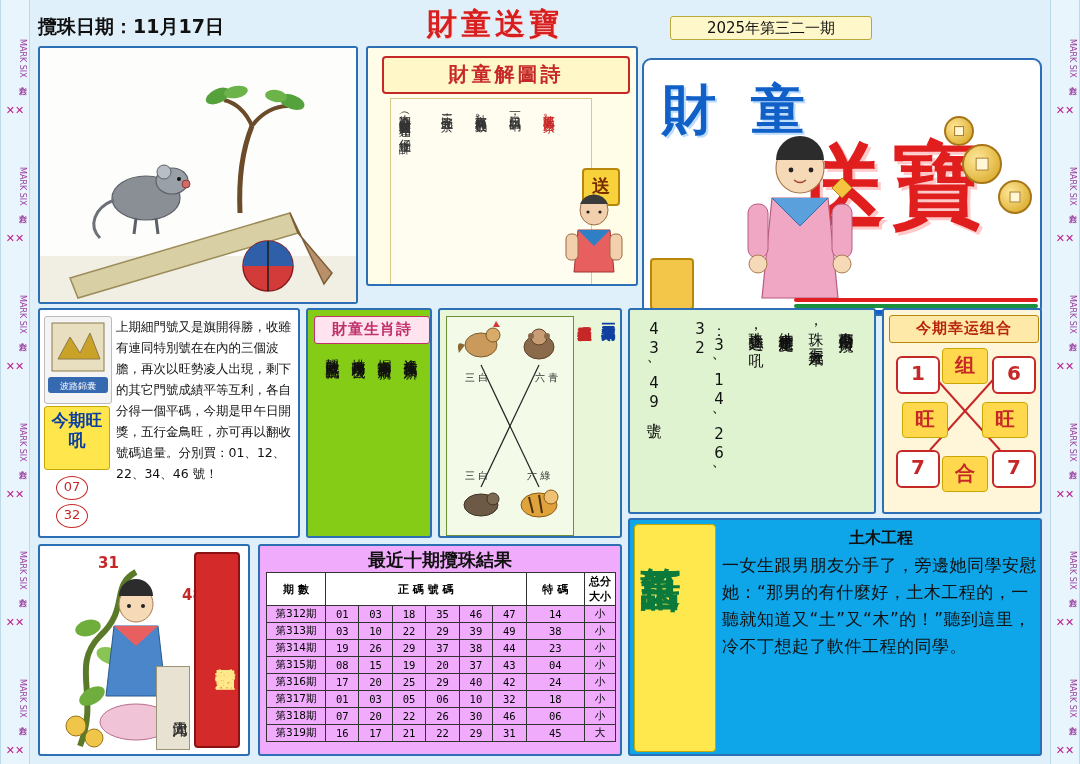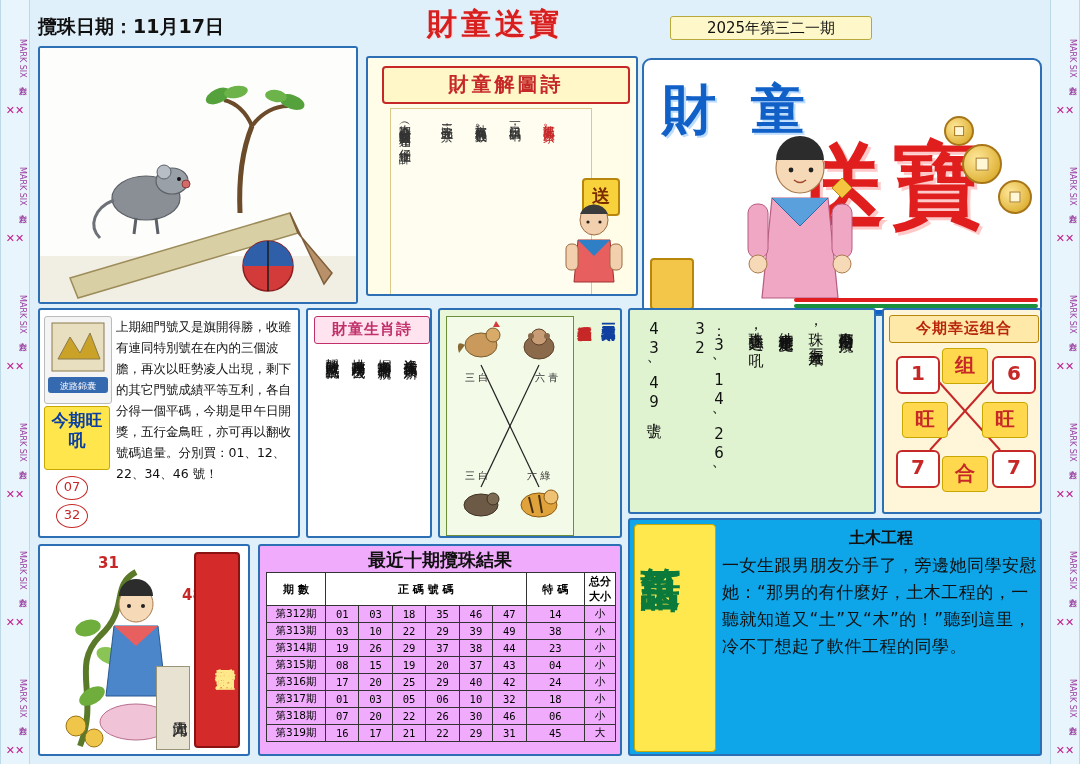--- a/index.html
+++ b/index.html
@@ -38,21 +38,21 @@
   #hdrpub .val{color:#1040a0;}
 
   
   .box{position:absolute;box-sizing:border-box;}
 
   
   #ratbox{left:8px;top:46px;width:320px;height:258px;background:#ffffff;
      border:2px solid #2c6fb5;border-radius:3px;overflow:hidden;}
   #ratscene{position:absolute;left:0;top:0;width:100%;height:100%;background:#fdfdfb;}
   
-  #poembox{left:336px;top:56px;width:272px;height:240px;background:#fffde8;
+  #poembox{left:336px;top:46px;width:272px;height:240px;background:#fffde8;
      border:2px solid #2c6fb5;border-radius:3px;overflow:hidden;padding-left:47px;}
   #poemhead{position:absolute;left:14px;top:8px;width:244px;height:34px;
      background:#fff7c8;border:2px solid #c62828;border-radius:4px;
      text-align:center;font-size:20px;font-weight:bold;color:#c62828;line-height:32px;letter-spacing:3px;}
   .vtext{writing-mode:vertical-rl;text-orientation:upright;}
   #poemscroll{position:absolute;left:22px;top:50px;width:200px;height:190px;
      background:#fffdf0;border:1px solid #d9c98a;}
   .poemcol{position:absolute;top:6px;font-size:12px;color:#333;line-height:15px;letter-spacing:1px;}
   #poemSend{position:absolute;right:16px;top:120px;width:34px;height:34px;
      background:#f7d23a;border:2px solid #b8860b;border-radius:4px;text-align:center;
@@ -74,21 +74,21 @@
      font-size:12.5px;line-height:21px;color:#111;}
   #midbadge{position:absolute;left:4px;top:6px;width:66px;height:86px;background:#f4f4f4;
      border:1px solid #bbb;border-radius:3px;overflow:hidden;text-align:center;}
   #midlabel{position:absolute;left:4px;top:96px;width:66px;height:64px;background:#ffe64d;
      border:1px solid #c8a800;border-radius:3px;color:#0b3fa0;font-weight:bold;
      font-size:17px;line-height:20px;text-align:center;padding-top:3px;box-sizing:border-box;}
   .numcircle{position:absolute;left:16px;width:30px;height:22px;border:1.5px solid #c62828;
      border-radius:50%;color:#c62828;font-size:13px;text-align:center;line-height:20px;background:#fff;}
 
   
-  #zpoem{left:276px;top:308px;width:126px;height:230px;background:#ffffff;
+  #zpoem{left:276px;top:308px;width:126px;height:230px;background:#84cc16;
      border:2px solid #2c6fb5;border-radius:3px;overflow:hidden;}
   #zphead{position:absolute;left:6px;top:6px;width:114px;height:26px;background:#ffe3ef;
      border:1px solid #c0306a;border-radius:3px;text-align:center;line-height:24px;
      font-size:15px;font-weight:bold;color:#c0306a;letter-spacing:1px;}
   .zpcol{position:absolute;top:38px;font-size:14px;line-height:17px;color:#111;letter-spacing:1px;}
 
   
   #animals{left:408px;top:308px;width:184px;height:230px;background:#eaf6d8;
      border:2px solid #2c6fb5;border-radius:3px;overflow:hidden;}
   #animalgrid{position:absolute;left:6px;top:6px;width:126px;height:218px;border:1px solid #6b8f3a;background:#f3fae8;}

